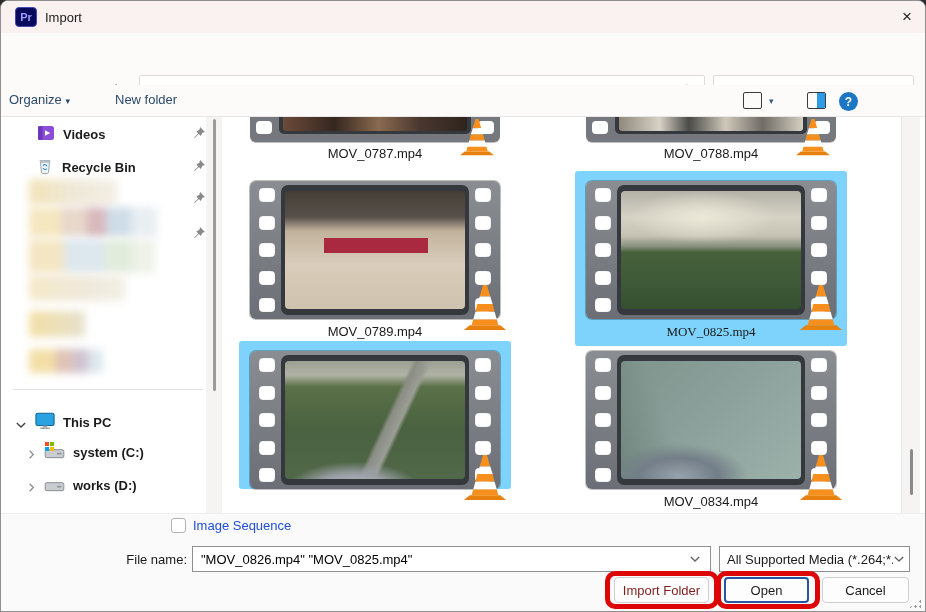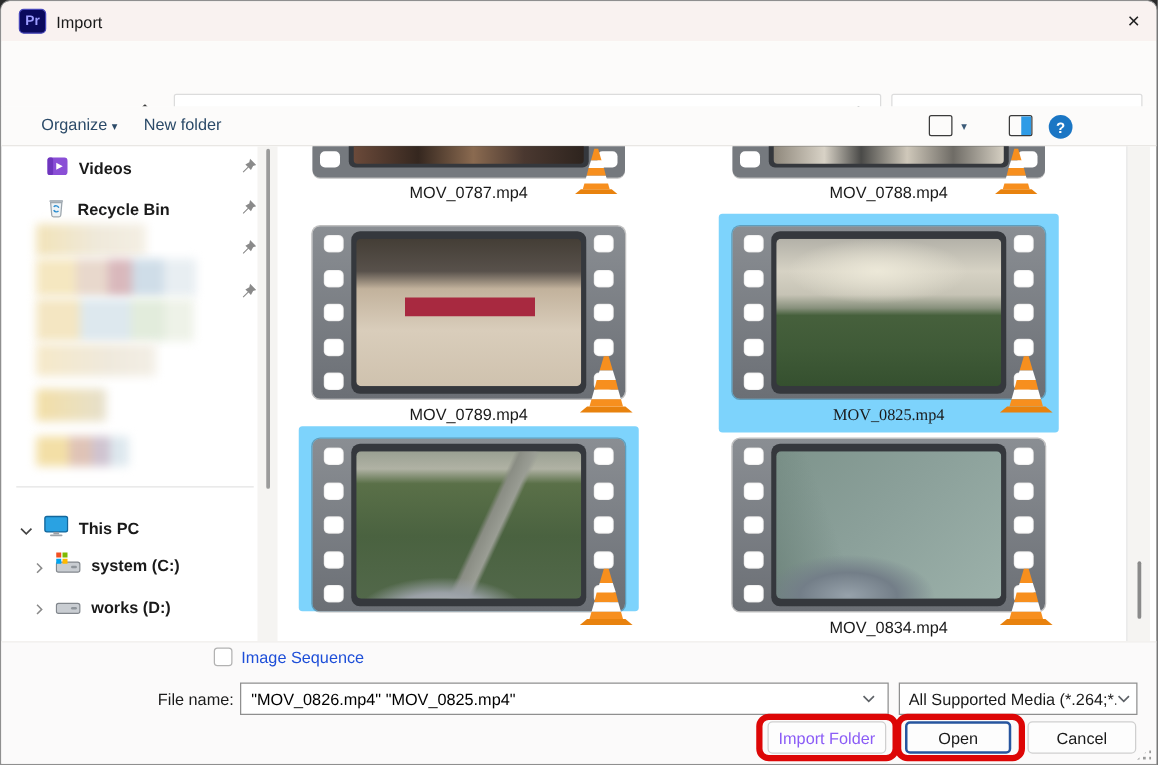--- a/index.html
+++ b/index.html
@@ -90,21 +90,21 @@
   .cb-label{position:absolute;left:192px;top:4px;color:#1d4ed8;}
   .fn-label{position:absolute;left:100px;top:38px;width:86px;text-align:right;}
   .fn-input{position:absolute;left:191px;top:32px;width:519px;height:26px;border:1px solid #8f8f8f;background:#fff;box-sizing:border-box;
     font:13px "Liberation Sans",sans-serif;padding:0 26px 0 8px;outline:none;}
   .fn-drop{position:absolute;left:688px;top:40px;color:#5f6368;}
   .ft-select{position:absolute;left:718px;top:32px;width:191px;height:26px;border:1px solid #8f8f8f;background:#fff;box-sizing:border-box;
     display:flex;align-items:center;padding:0 4px 0 7px;white-space:nowrap;overflow:hidden;cursor:pointer;}
   .ft-select .txt{flex:1;overflow:hidden;}
   .btn{position:absolute;top:63px;height:26px;background:#fdfdfd;border:1px solid #cfcfcf;border-radius:4px;box-sizing:border-box;
     display:flex;align-items:center;justify-content:center;font-size:13px;cursor:pointer;}
-  .btn-import{left:613px;width:95px;color:#8b5cf6;}
+  .btn-import{left:613px;width:95px;color:#7f1d1d;}
   .btn-open{left:723px;width:85px;border:2px solid #27559f;}
   .btn-cancel{left:821px;width:87px;}
   .red-annot{position:absolute;border:5px solid #dd0606;border-radius:10px;box-sizing:border-box;pointer-events:none;z-index:30;}
   .grip{position:absolute;left:906px;top:84px;width:14px;height:12px;
     background-image:radial-gradient(#9a9a9a 1.1px,transparent 1.3px);background-size:5px 5px;background-position:1px 1px;
     clip-path:polygon(100% 0,100% 100%,0 100%);}
   .hidden-defs{position:absolute;width:0;height:0;overflow:hidden;}
 </style>
 </head>
 <body>
@@ -205,21 +205,21 @@
 
     <div class="search-box">
       <input placeholder="Search osaka" style="">
       <svg width="14" height="14" viewBox="0 0 16 16">
           <use href="#i-search"></use>
         </svg>
     </div>
   </div>
 
   <div class="toolbar">
-    <span class="tool-text" style="left:32px"><span>Organize</span> <span style="font-size:9px">▾</span></span>
+    <span class="tool-text" style="left:8px"><span>Organize</span> <span style="font-size:9px">▾</span></span>
     <span class="tool-text" style="left:114px">New folder</span>
     <div class="view-icon"></div>
     <div class="view-drop">▾</div>
     <div class="pane-icon">
         <div></div>
       </div>
     <div class="help-btn">?</div>
   </div>
 
   <div>

